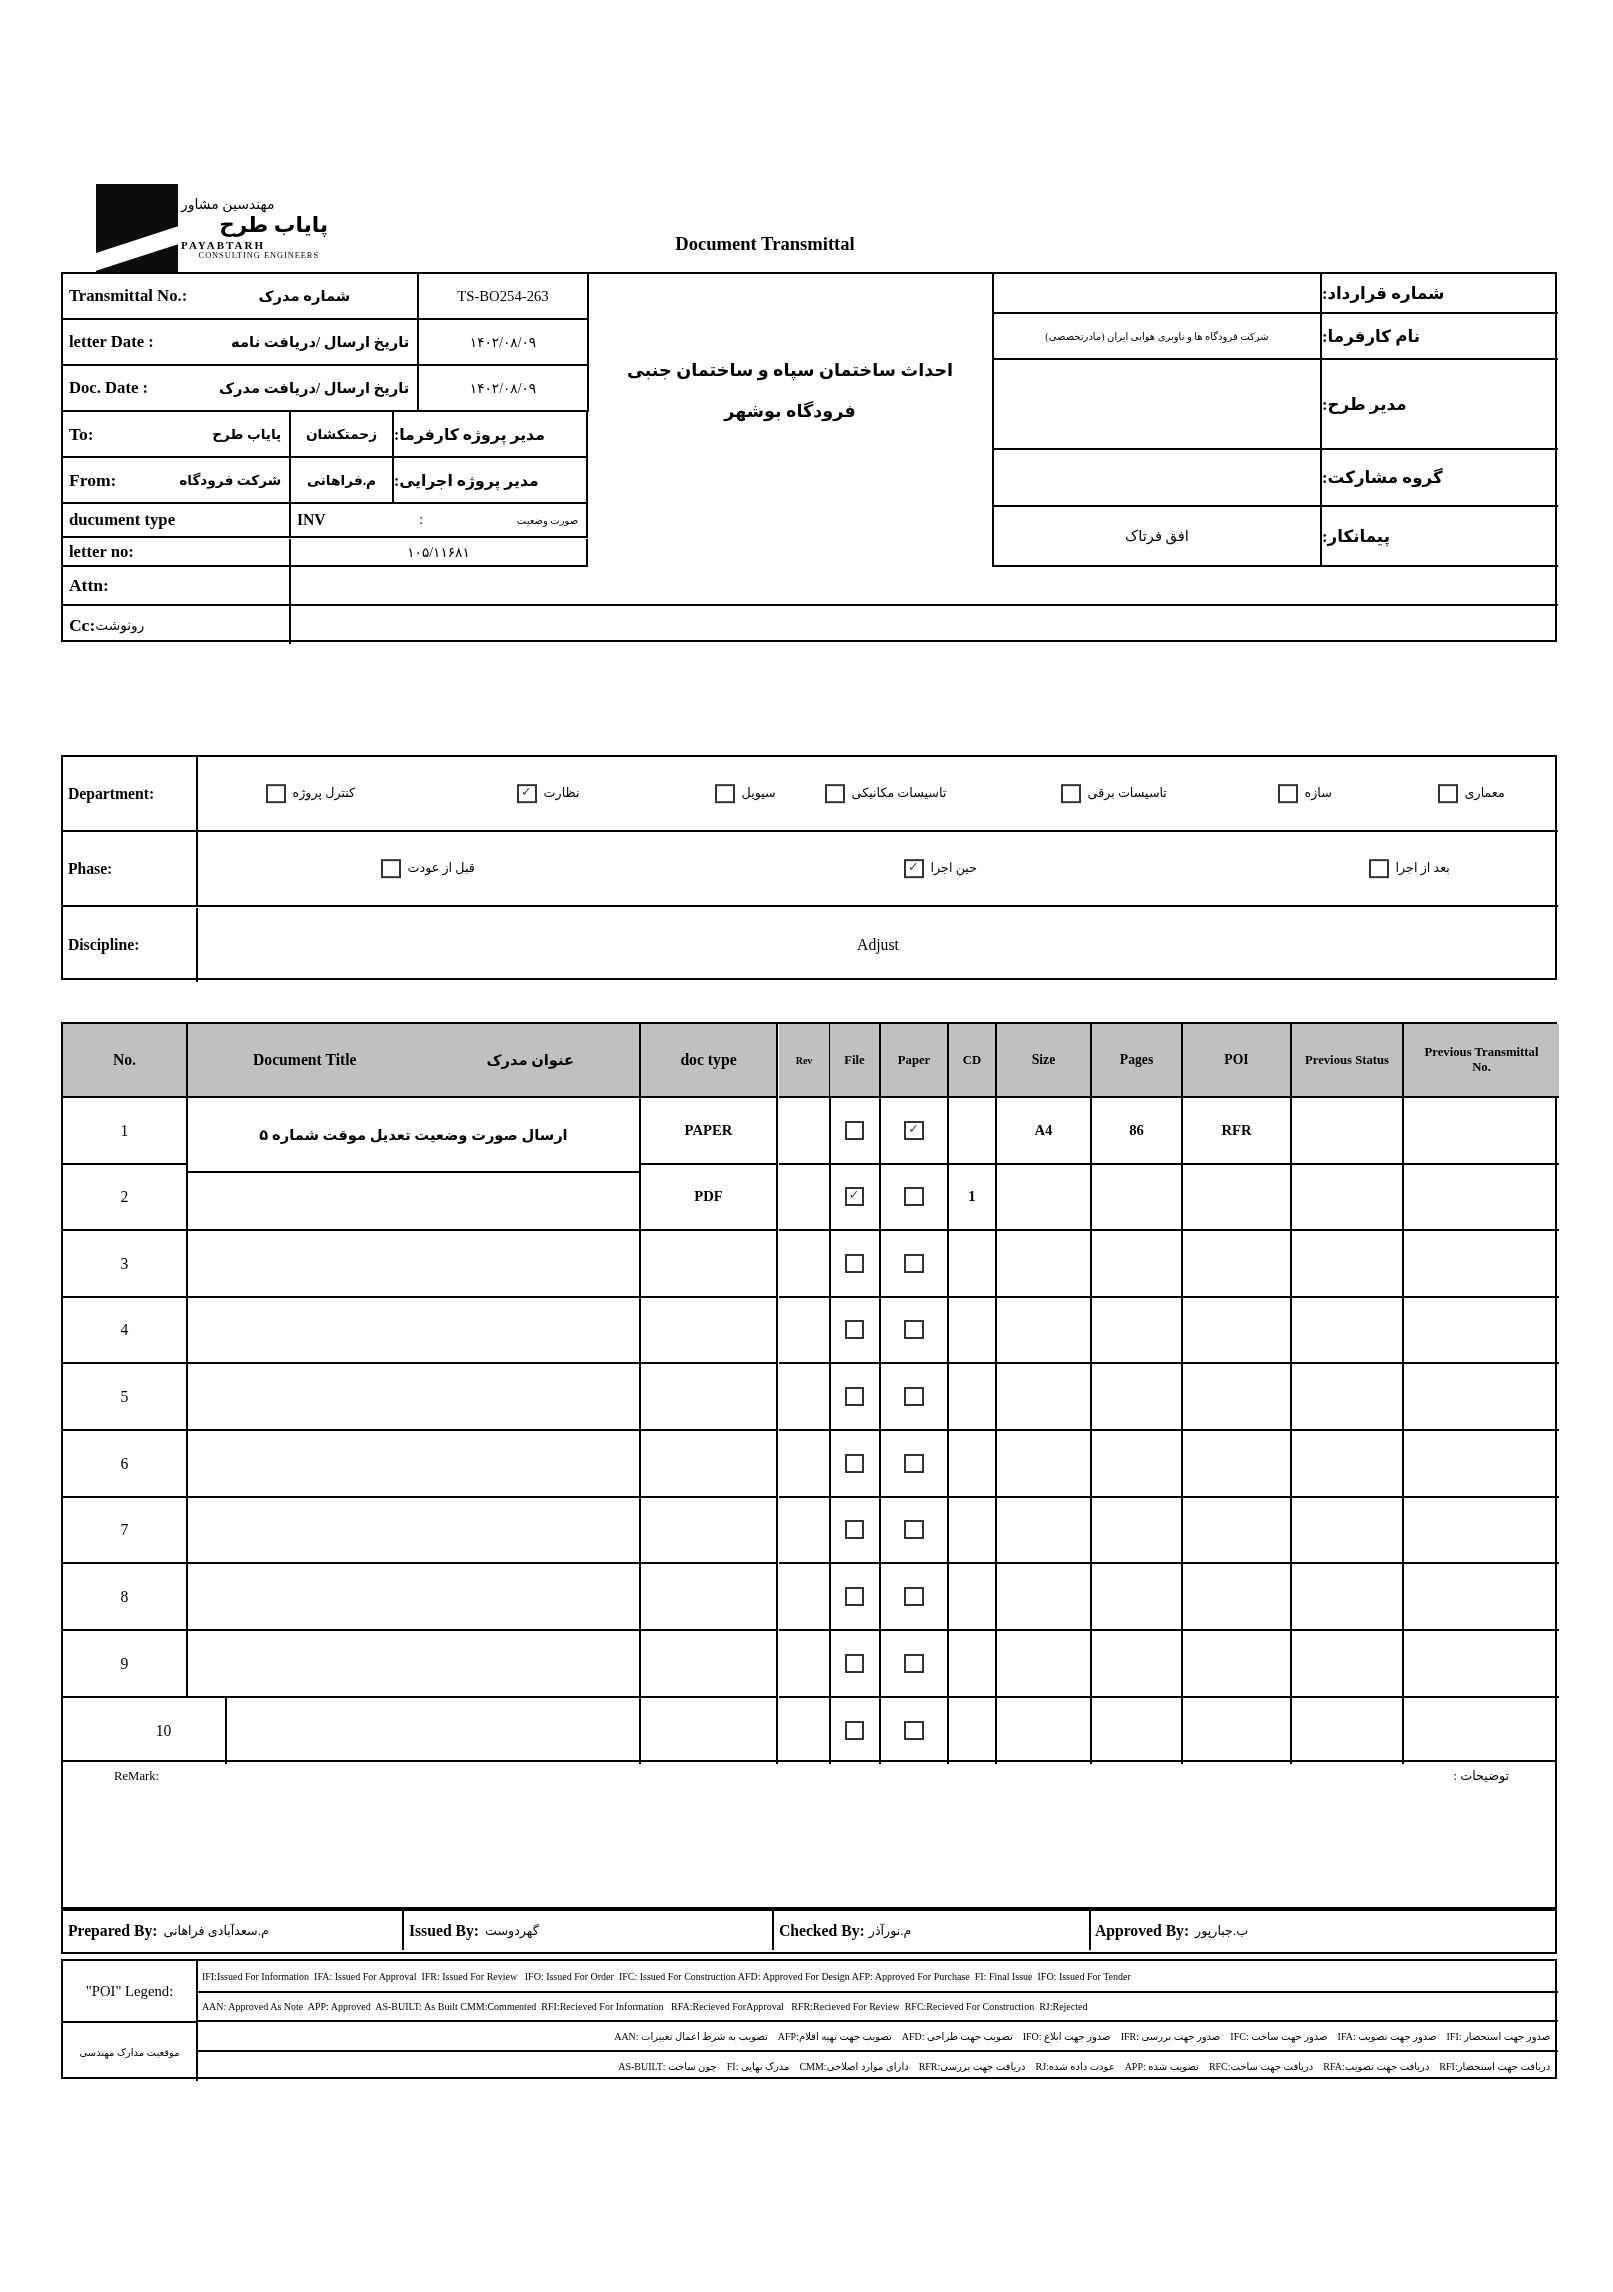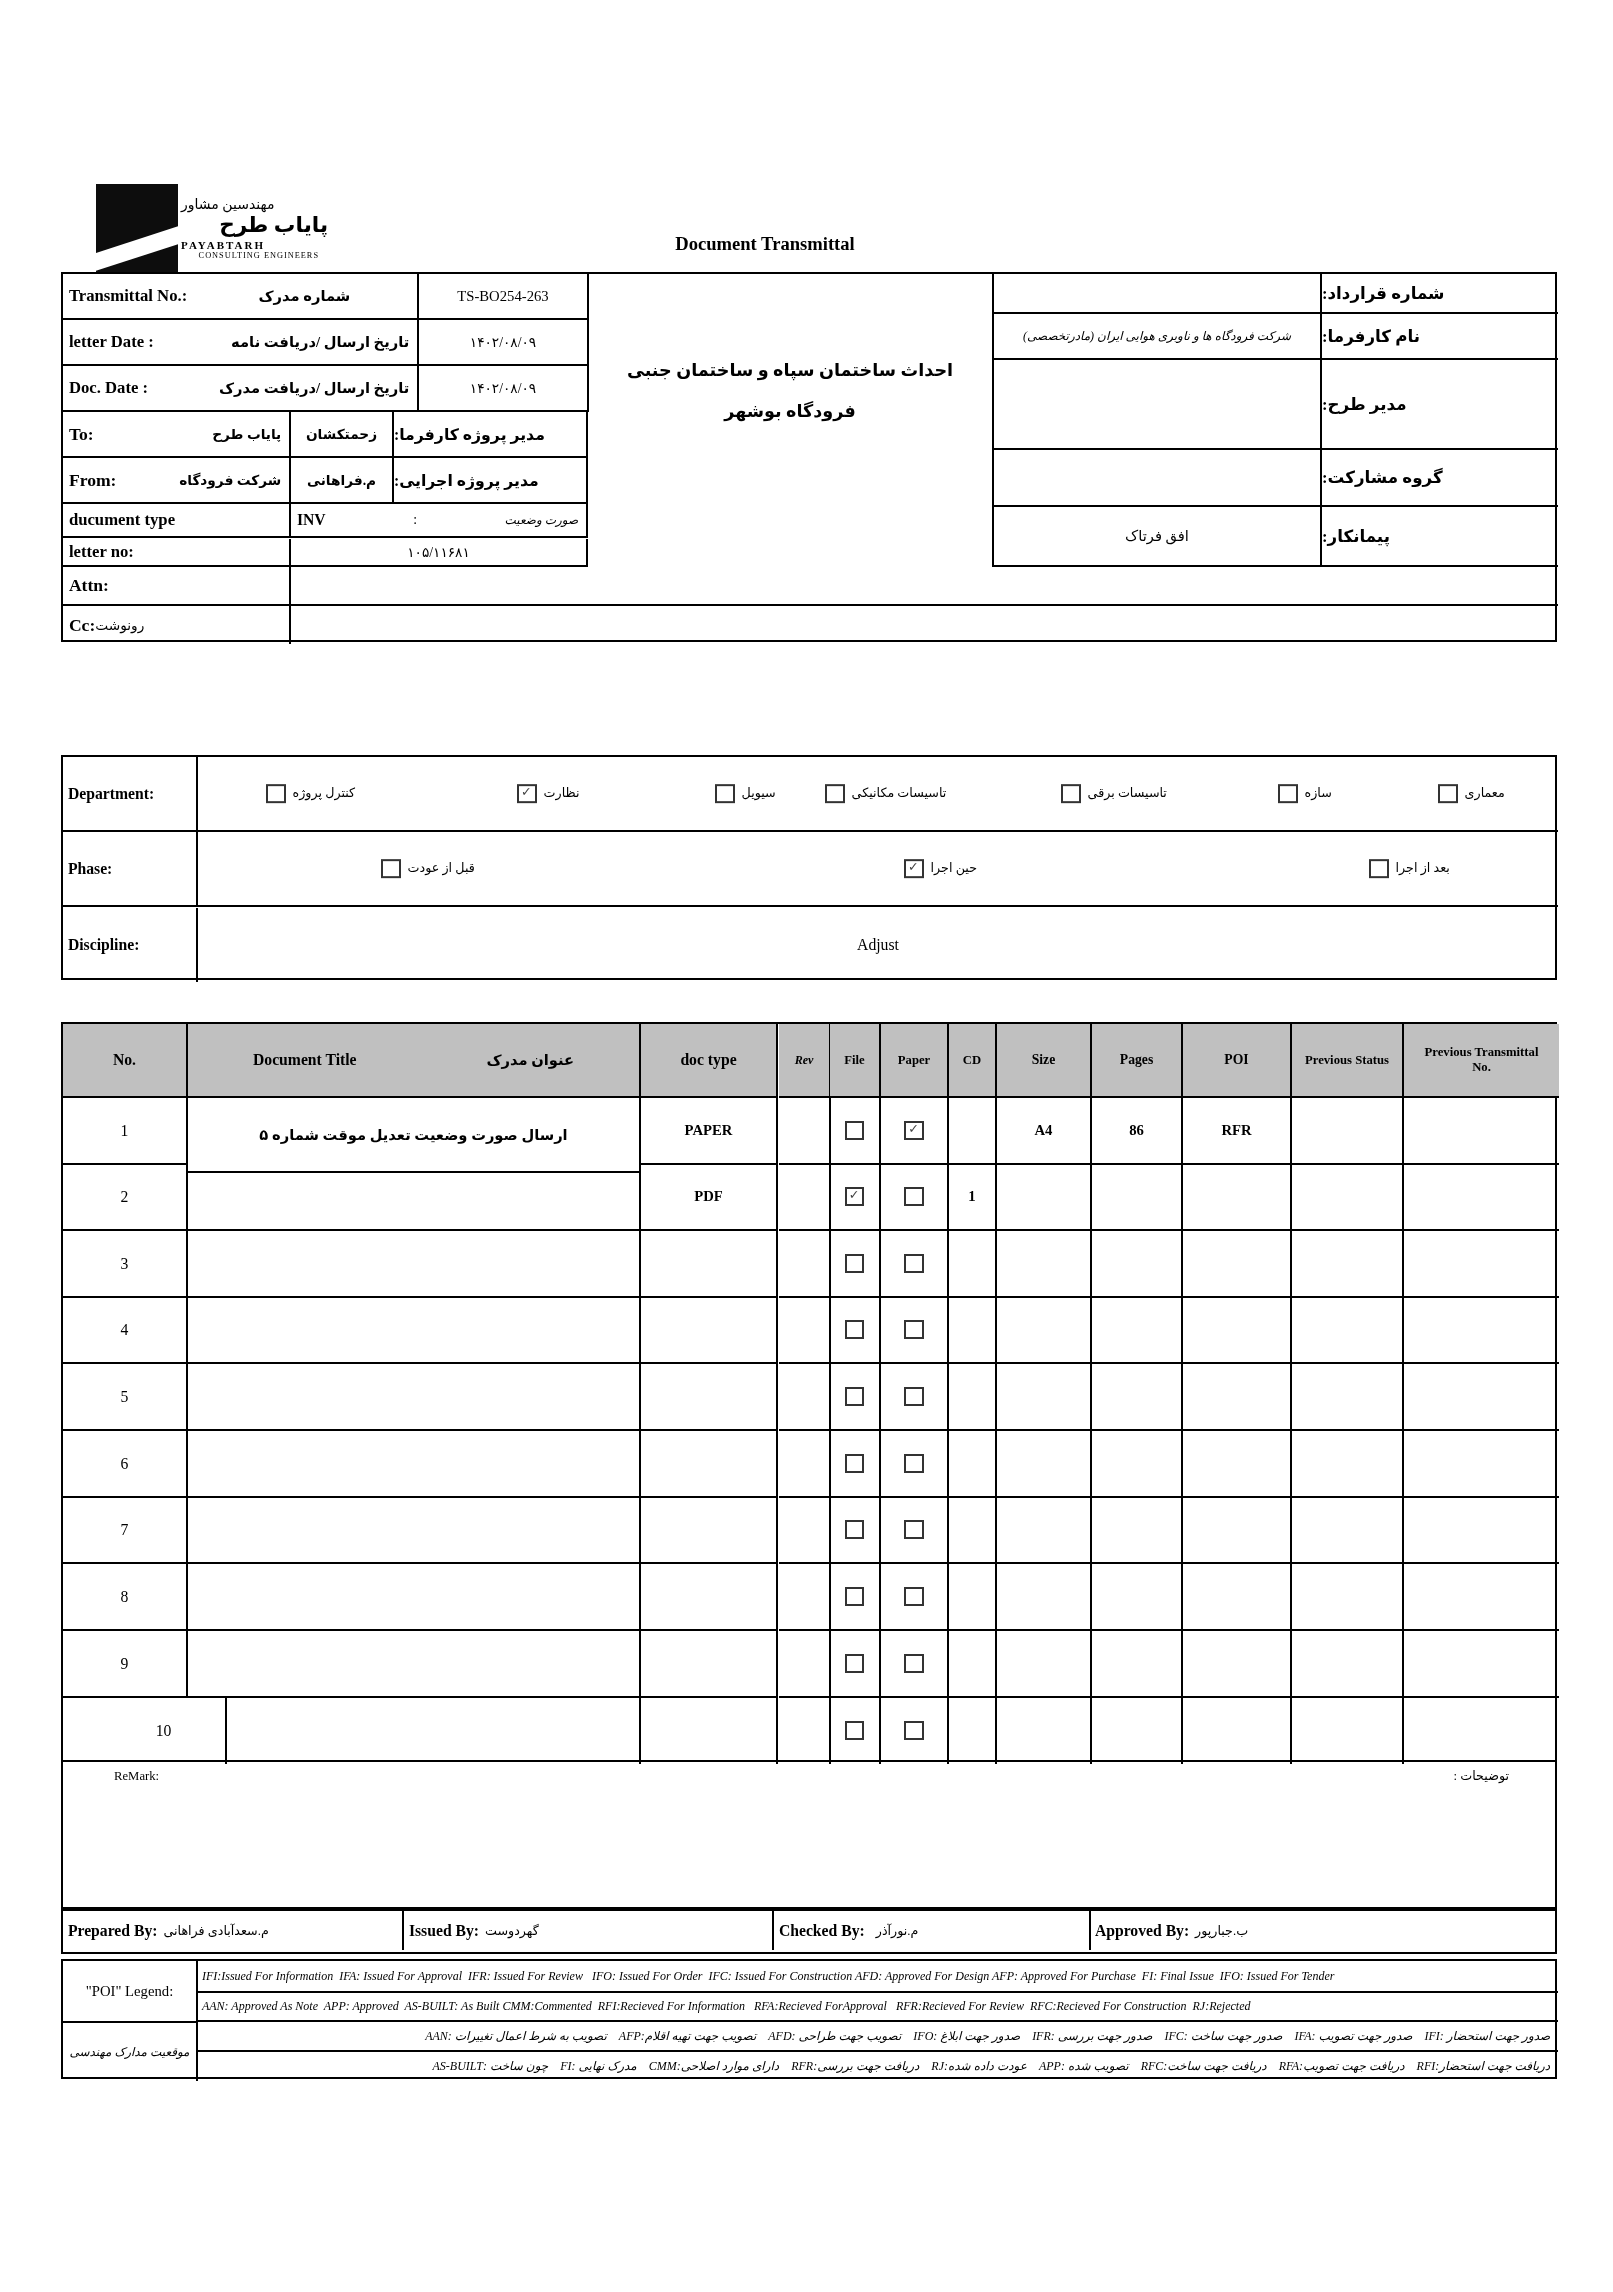--- a/index.html
+++ b/index.html
@@ -8,21 +8,21 @@
   .abs{position:absolute;}
   .c{position:absolute;box-sizing:border-box;display:flex;align-items:center;overflow:hidden;}
   .br{border-right:2px solid #000;}
   .bb{border-bottom:2px solid #000;}
   .br3{border-right:2.9px solid #000;}
   .bb3{border-bottom:2.9px solid #000;}
   .ctr{justify-content:center;text-align:center;}
   .sb{justify-content:space-between;padding:0 7.8px 0 5.9px;}
   .b{font-weight:bold;}
   .rtl{direction:rtl;}
-  .ltr{direction:ltr;} .fs12{font-size:12px;font-style:italic;} .fs13{font-size:12.7px;} .fs14{font-size:13.7px;}
+  .ltr{direction:ltr;} .fs12{font-size:10px;} .fs13{font-size:12.7px;} .fs14{font-size:13.7px;}
   .fs15{font-size:14.7px;} .fs16{font-size:15.7px;} .fs17{font-size:16.7px;} .fs18{font-size:17.6px;}
   .tbl{position:absolute;box-sizing:border-box;border:2.9px solid #000;background:#fff;}
   .ckbox{display:inline-block;width:15.7px;height:15.7px;border:2px solid #333;background:#fff;
          position:relative;flex:0 0 auto;}
   .ckbox.on::after{content:"\2713";position:absolute;left:2px;top:-2px;font-size:12.7px;color:#444;
                    font-family:"DejaVu Sans",sans-serif;}
   .ckitem{position:absolute;top:50%;transform:translateY(-50%);display:flex;align-items:center;gap:6.9px;}
   .cklabel{font-size:12.7px;white-space:nowrap;}
   .hdrgray{background:#c0c0c0;}
   .pre{white-space:pre;}
@@ -369,21 +369,21 @@
 
   <div class="tbl" style="left:61px;top:1909px;width:1496px;height:45px;">
     <div class="c br3" style="left:0;top:0;width:341px;height:39px;padding-left:4.9px;gap:5.9px;">
       <span class="b fs16">Prepared By:</span>
       <span class="rtl fs13">م.سعدآبادی فراهانی</span>
     </div>
     <div class="c br3" style="left:341px;top:0;width:370px;height:39px;padding-left:4.9px;gap:5.9px;">
       <span class="b fs16">Issued By:</span>
       <span class="rtl fs13">گهردوست</span>
     </div>
-    <div class="c br3" style="left:711px;top:0;width:317px;height:39px;padding-left:4.9px;gap:11px;">
+    <div class="c br3" style="left:711px;top:0;width:317px;height:39px;padding-left:4.9px;gap:4px;">
       <span class="b fs16">Checked By:</span>
       <span class="rtl fs13">م.نورآذر</span>
     </div>
     <div class="c" style="left:1027px;top:0;width:469px;height:39px;padding-left:4.9px;gap:5.9px;">
       <span class="b fs16">Approved By:</span>
       <span class="rtl fs13">ب.جبارپور</span>
     </div>
   </div>
 
   <div class="tbl" style="left:61px;top:1959px;width:1496px;height:120px;">

